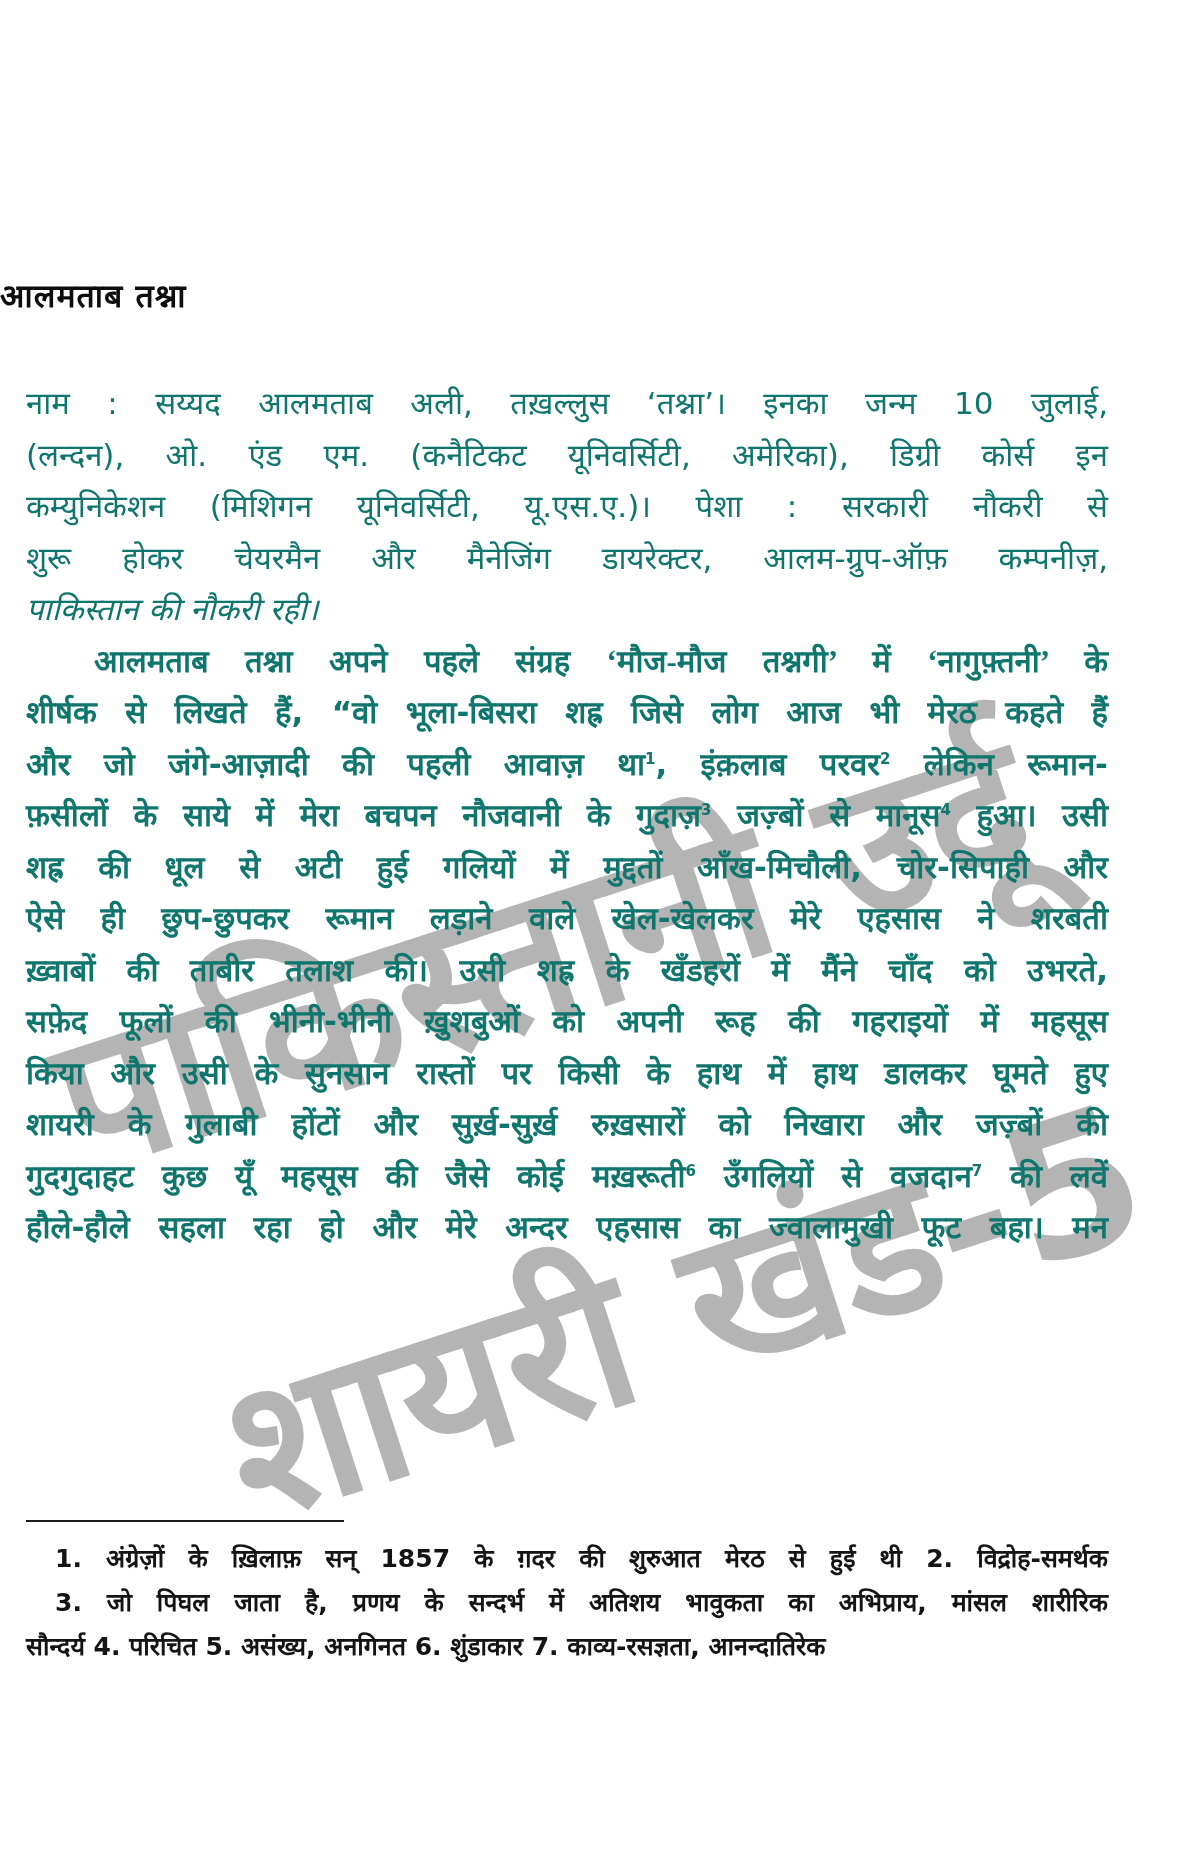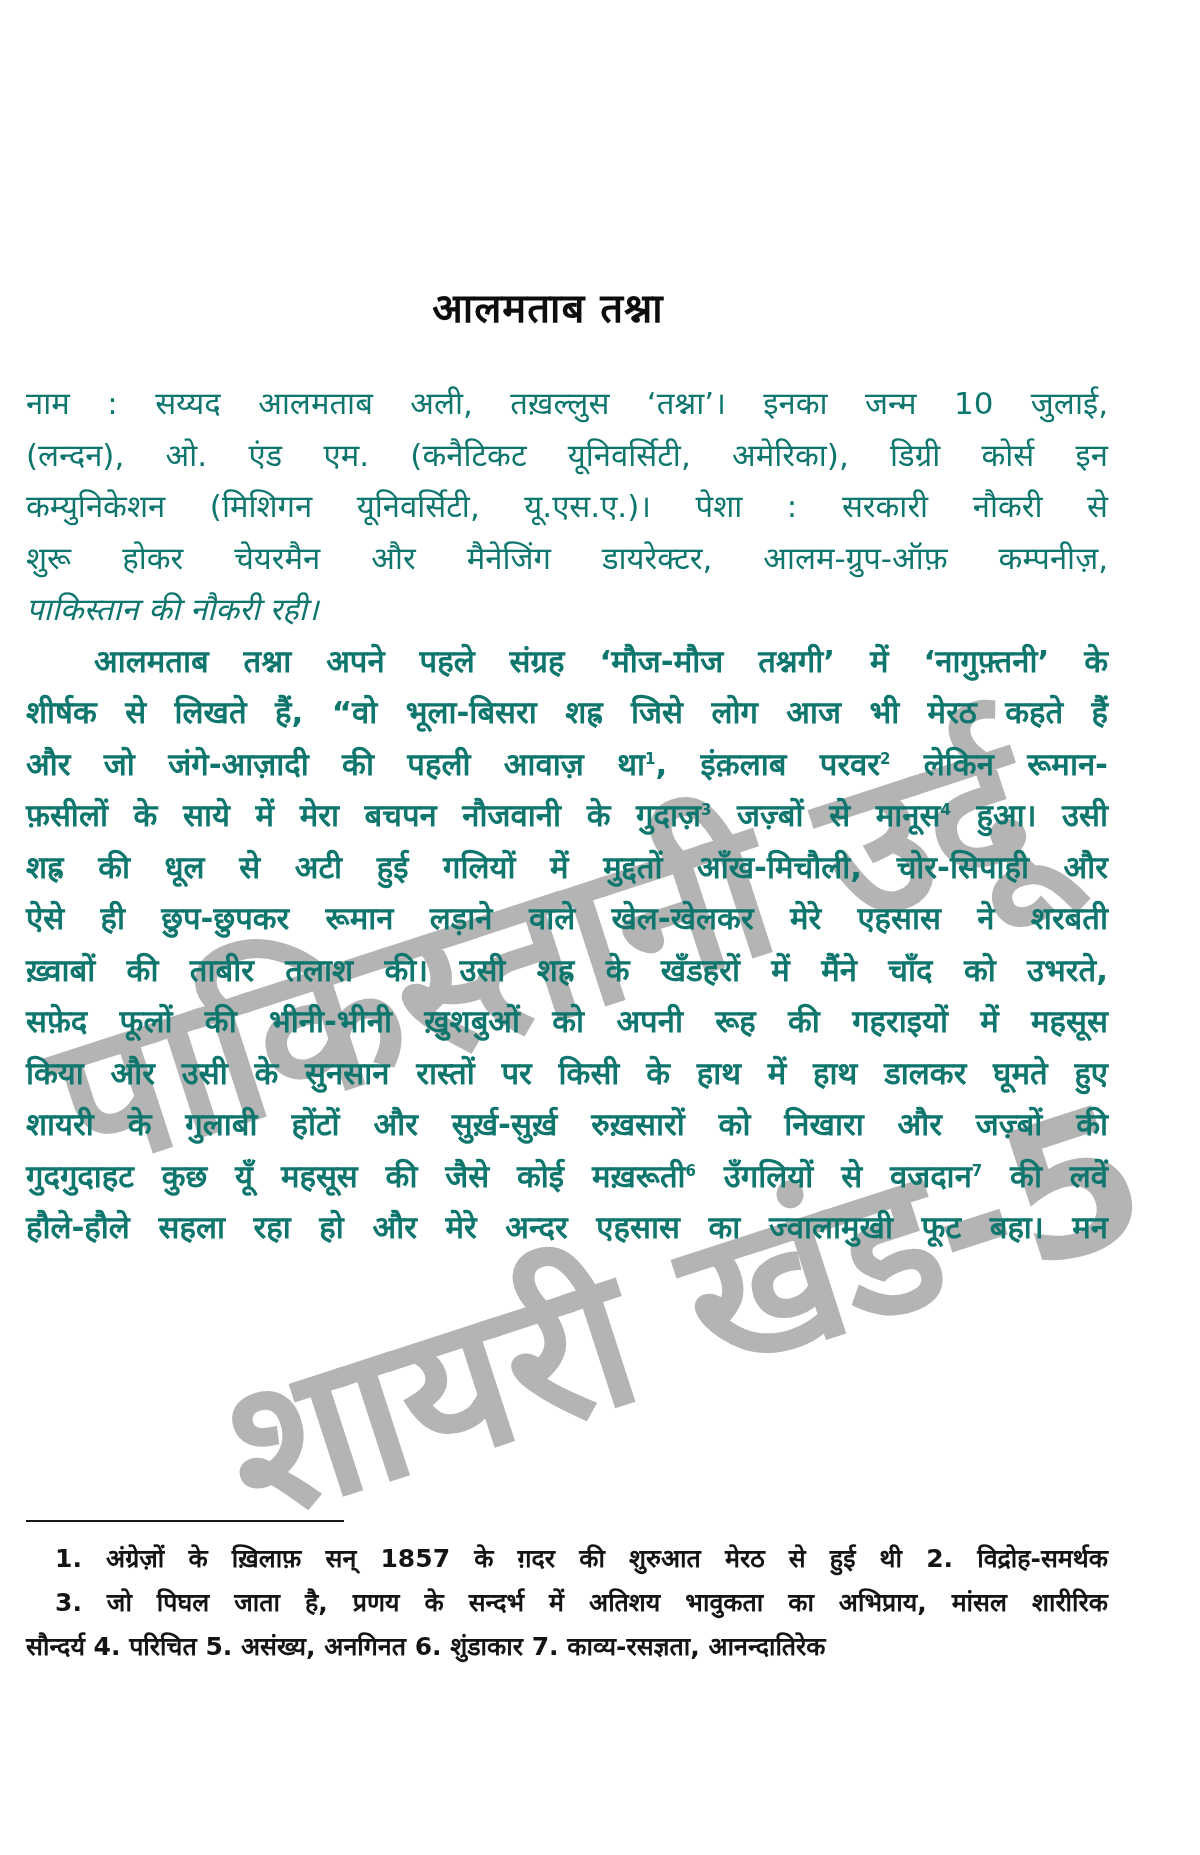--- a/index.html
+++ b/index.html
@@ -18,22 +18,21 @@
   .page {
     position: absolute;
     left: 0; top: 0;
     width: 1200px; height: 1855px;
   }
   .title {
     position: absolute;
     top: 252px;
     left: 0;
     width: 1096px;
-    text-align: center;
-    font-size: 40px;
+    font-size: 32px;
     font-weight: bold;
     letter-spacing: 1px;
     color: #0d0d0d;
   }
   .body-text {
     position: absolute;
     top: 378px;
     left: 26px;
     width: 1082px;
     font-size: 31px;
@@ -48,20 +47,21 @@
     text-align-last: justify;
     height: 51.5px;
     overflow: visible;
   }
   .body-line.last {
     text-align-last: left;
     font-style: italic;
   }
   .body-line.indent {
     padding-left: 68px;
+    font-family: Liberation Serif, serif;
   }
   .body-line.thin {
     font-weight: normal;
   }
   .body-line.medium {
     font-weight: 600;
   }
   .footnote-rule {
     position: absolute;
     left: 26px;

